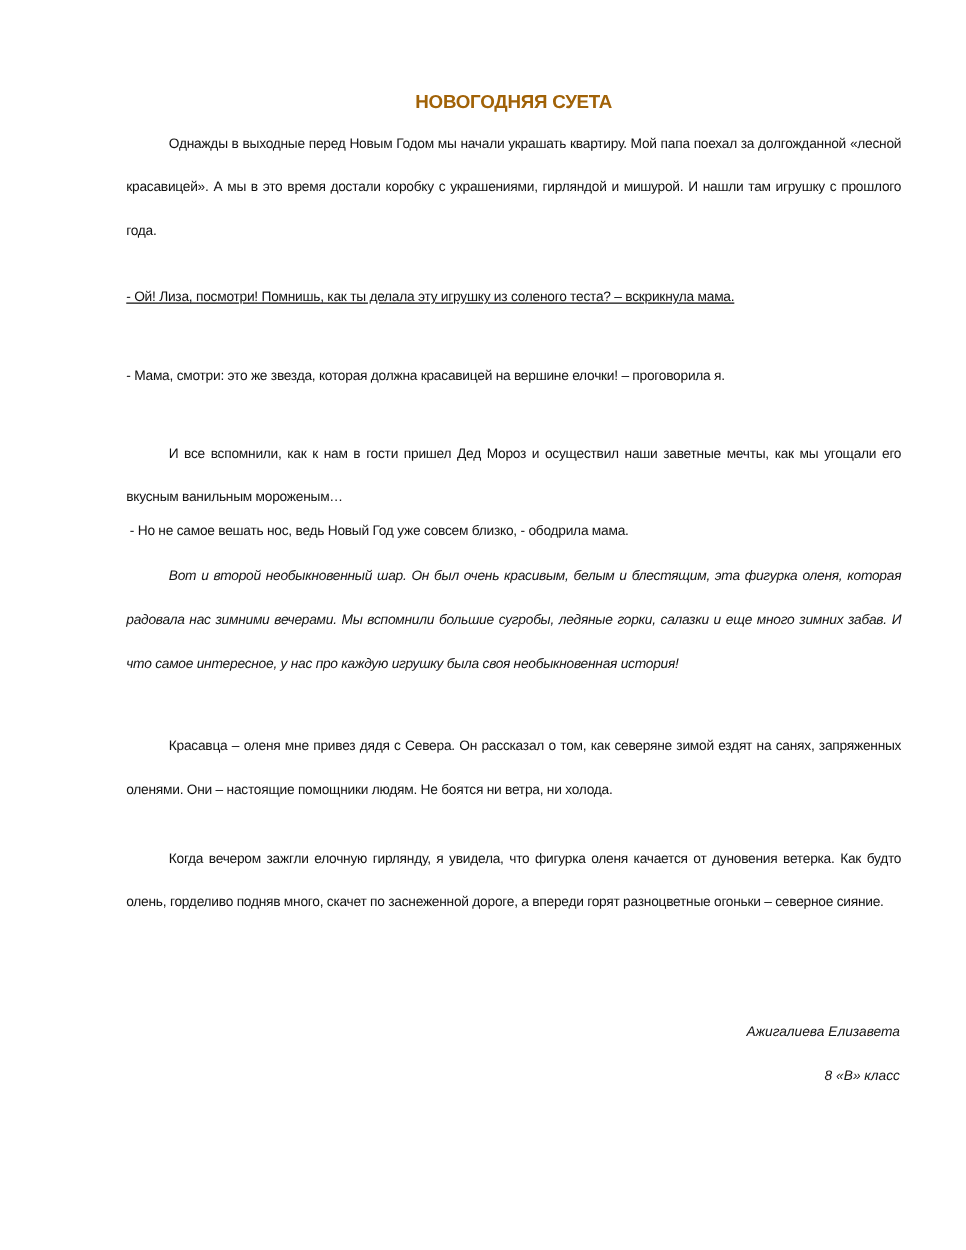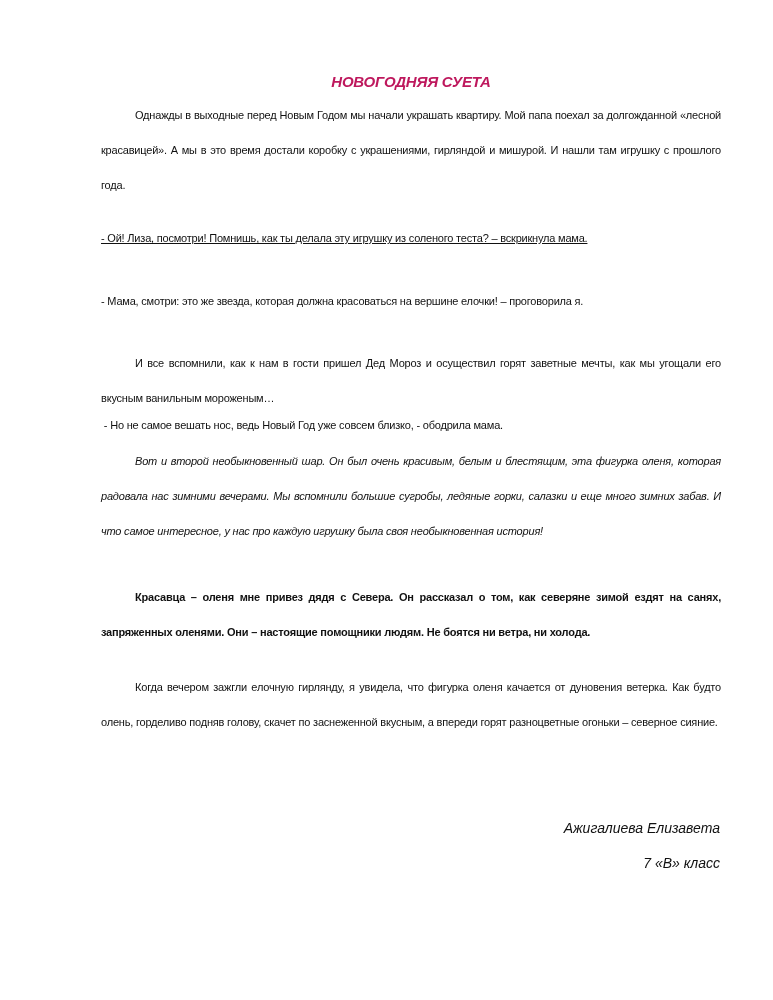--- a/index.html
+++ b/index.html
@@ -4,32 +4,32 @@
 <style>
   html, body { margin: 0; padding: 0; background: #ffffff; }
   body { width: 773px; height: 1000px; position: relative; overflow: hidden;
          font-family: "Liberation Sans", "DejaVu Sans", sans-serif; color: #111; }
   .page { position: absolute; left: 101px; top: 0; width: 620px; }
   .title { position: absolute; top: 73px; left: 0; width: 620px; text-align: center;
            font-weight: bold; font-size: 15px; letter-spacing: -0.2px; }
   .para { position: absolute; left: 0; width: 620px; font-size: 11px; line-height: 35px;
           text-align: justify; margin: 0; letter-spacing: -0.2px; }
   .para.indent { text-indent: 34px; }
-  .sig { position: absolute; right: 53px; font-style: italic; font-size: 14px; text-align: left; }
+  .sig { position: absolute; right: 53px; font-style: italic; font-size: 11px; text-align: left; }
 </style>
 </head>
 <body>
 
 <div class="page">
-  <div class="title" style="color:#be185d;font-style:italic;">НОВОГОДНЯЯ СУЕТА</div>
+  <div class="title" style="color:#a16207;">НОВОГОДНЯЯ СУЕТА</div>
 
   <p class="para indent" style="top:98px;">Однажды в выходные перед Новым Годом мы начали украшать квартиру. Мой папа поехал за долгожданной «лесной красавицей». А мы в это время достали коробку с украшениями, гирляндой и мишурой.  И нашли там игрушку с прошлого года.</p>
   <p class="para" style="top:221px;text-decoration:underline;">- Ой! Лиза, посмотри! Помнишь, как ты делала эту игрушку из соленого теста? – вскрикнула мама.</p>
-  <p class="para" style="top:284px;">- Мама, смотри: это же звезда, которая должна красоваться на вершине елочки! – проговорила я.</p>
-  <p class="para indent" style="top:346px;">И все вспомнили, как к нам в гости пришел Дед Мороз и осуществил горят заветные мечты, как мы угощали его вкусным ванильным мороженым…</p>
+  <p class="para" style="top:284px;">- Мама, смотри: это же звезда, которая должна красавицей на вершине елочки! – проговорила я.</p>
+  <p class="para indent" style="top:346px;">И все вспомнили, как к нам в гости пришел Дед Мороз и осуществил наши заветные мечты, как мы угощали его вкусным ванильным мороженым…</p>
   <p class="para" style="top:408px; white-space:pre;"> - Но не самое вешать нос, ведь Новый Год уже совсем близко, - ободрила мама.</p>
   <p class="para indent" style="top:444px;font-style:italic;">Вот и второй необыкновенный шар. Он  был очень красивым, белым и блестящим, эта фигурка оленя, которая радовала нас зимними вечерами. Мы вспомнили большие сугробы, ледяные горки, салазки и еще много зимних забав. И что самое интересное, у нас про каждую игрушку была своя необыкновенная история!</p>
-  <p class="para indent" style="top:580px;font-weight:bold;">Красавца – оленя мне привез дядя с Севера. Он рассказал о том, как северяне зимой ездят на санях, запряженных оленями. Они – настоящие помощники людям. Не боятся ни ветра, ни холода.</p>
-  <p class="para indent" style="top:670px;">Когда вечером зажгли елочную гирлянду, я увидела, что фигурка оленя качается от дуновения ветерка. Как будто олень, горделиво подняв голову, скачет по заснеженной вкусным, а впереди горят разноцветные огоньки – северное сияние.</p>
+  <p class="para indent" style="top:580px;">Красавца – оленя мне привез дядя с Севера. Он рассказал о том, как северяне зимой ездят на санях, запряженных оленями. Они – настоящие помощники людям. Не боятся ни ветра, ни холода.</p>
+  <p class="para indent" style="top:670px;">Когда вечером зажгли елочную гирлянду, я увидела, что фигурка оленя качается от дуновения ветерка. Как будто олень, горделиво подняв много, скачет по заснеженной дороге, а впереди горят разноцветные огоньки – северное сияние.</p>
 </div>
 
 <div class="sig" style="top:820px;">Ажигалиева Елизавета</div>
-<div class="sig" style="top:855px;">7 «В» класс</div>
+<div class="sig" style="top:855px;">8 «В» класс</div>
 
 </body></html>

